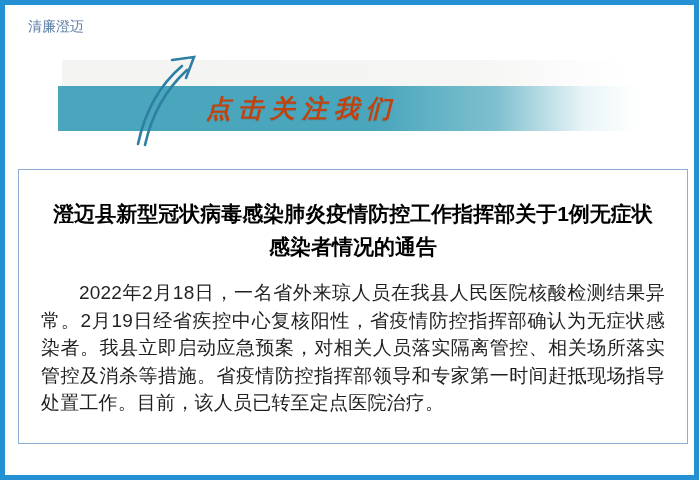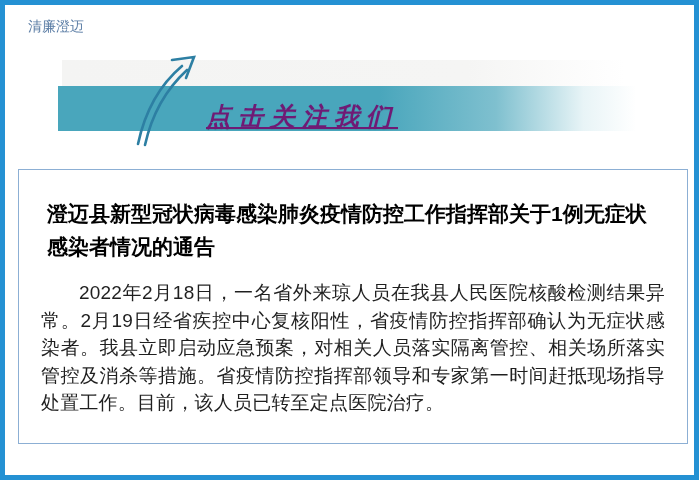--- a/index.html
+++ b/index.html
@@ -40,46 +40,45 @@
   .banner-strip-top{
     position:absolute;left:4px;right:0;top:0;height:26px;
     background:linear-gradient(90deg,#f4f4f3 0%,#f5f5f4 70%,rgba(248,248,248,0) 97%);
   }
   .banner-bar{
     position:absolute;left:0;right:0;top:26px;height:45px;
     background:linear-gradient(90deg,#49a6bc 0%,#49a6bc 55%,#7fc0cf 75%,rgba(190,224,231,0.35) 90%,rgba(255,255,255,0) 99%);
   }
   .banner-label{
     position:absolute;
-    left:148px;top:40px;
-    color:#701a75;
+    left:148px;top:32px;
+    color:#c2410c;
     font-size:25px;
     letter-spacing:7px;
     font-weight:bold;
     font-style:italic;
     text-shadow:0 1px 1px rgba(0,0,0,0.08);
     white-space:nowrap;
-    text-decoration:underline;
   }
   .banner-arrow{
     position:absolute;
     left:68px;top:-16px;
     width:82px;height:104px;
   }
 
   .notice-box{
     box-sizing:border-box;
     margin:38px 6px 0 13px;
     border:1px solid #8cafd4;
     padding:27px 22px 18px 22px;
     background:#ffffff;
   }
   .notice-heading{
     margin:0 6px;
-    text-align:left;
+    text-align:center;
     font-size:21px;
     font-weight:bold;
     color:#000000;
     line-height:33px;
   }
   .notice-body{
     margin:16px 0 8px 0;
     font-size:19px;
     color:#1f1f1f;
     line-height:27.5px;

